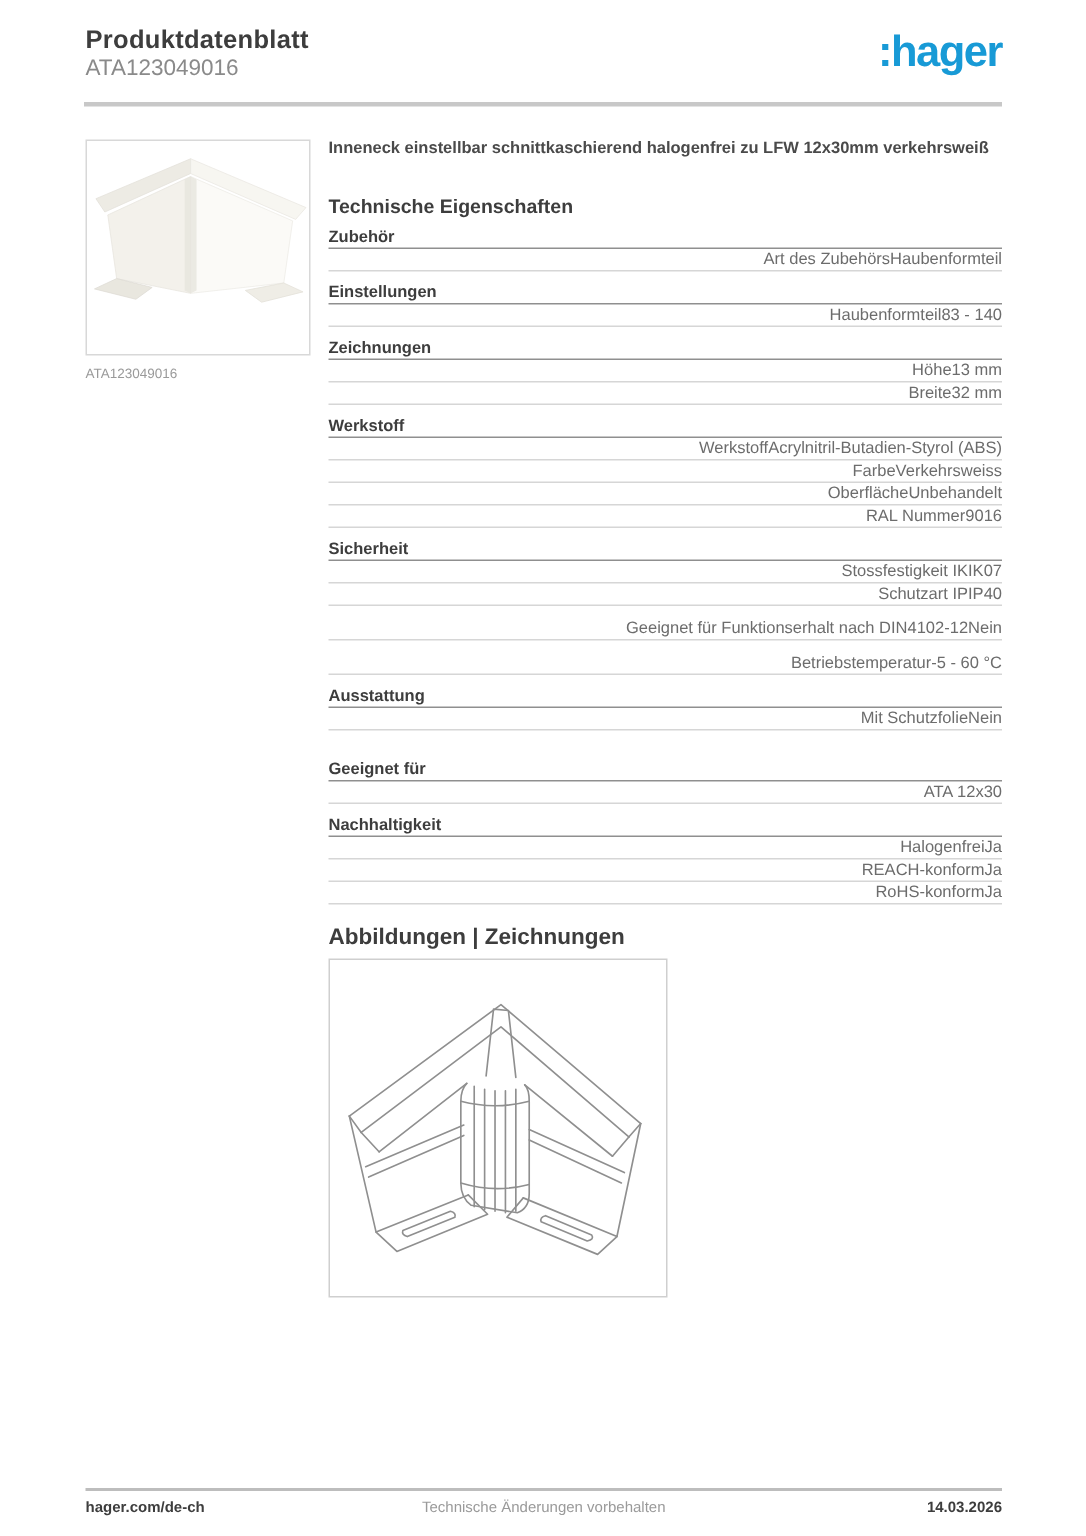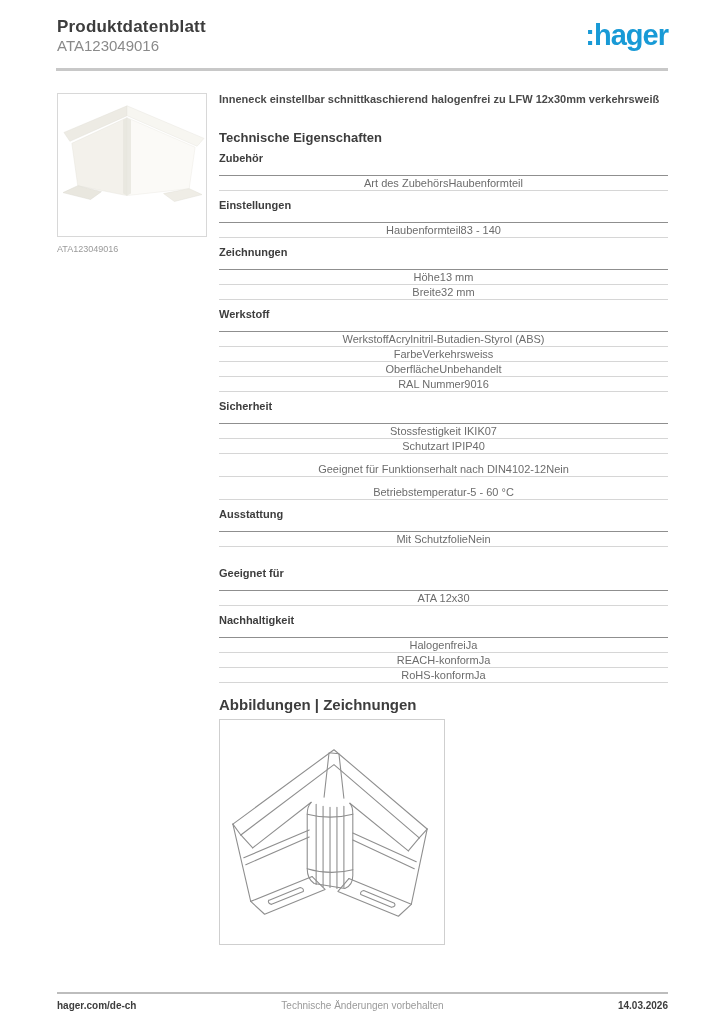--- a/index.html
+++ b/index.html
@@ -25,22 +25,22 @@
   .product-caption { position:absolute; left:57px; top:244px; font-size:9px; color:#9a9a9a; }
 
   
   .content { position:absolute; left:219px; top:93px; width:449px; }
   .description { font-size:11px; font-weight:bold; color:#4a4a4a; line-height:13px; }
   .tech-title { margin-top:25px; font-size:13px; font-weight:bold; color:#3d3d3d; line-height:13px; }
 
   .section { margin-top:8px; }
   .section.extra-gap { margin-top:20px; }
   .section-title { font-size:11px; font-weight:bold; color:#3d3d3d; line-height:13px;
-                   padding-bottom:10px; border-bottom:1px solid #8f8f8f; }
-  .spec-row { display:flex; justify-content:center; align-items:baseline;
+                   padding-bottom:0; border-bottom:1px solid #8f8f8f; }
+  .spec-row { display:flex; justify-content:flex-end; align-items:baseline;
               font-size:11px; color:#6c6c6c; line-height:12px;
               padding:1px 0 1px; border-bottom:1px solid #d6d6d6; }
   .spec-label { text-align:left; }
   .spec-value { text-align:right; white-space:nowrap; }
 
   .drawings-title { margin-top:15px; font-size:15px; font-weight:bold; color:#3d3d3d; line-height:13px; }
   .drawing-box { margin-top:8px; width:226px; height:226px; border:1px solid #cfcfcf; background:#ffffff; }
   .drawing-box svg { display:block; width:100%; height:100%; }
 
   

